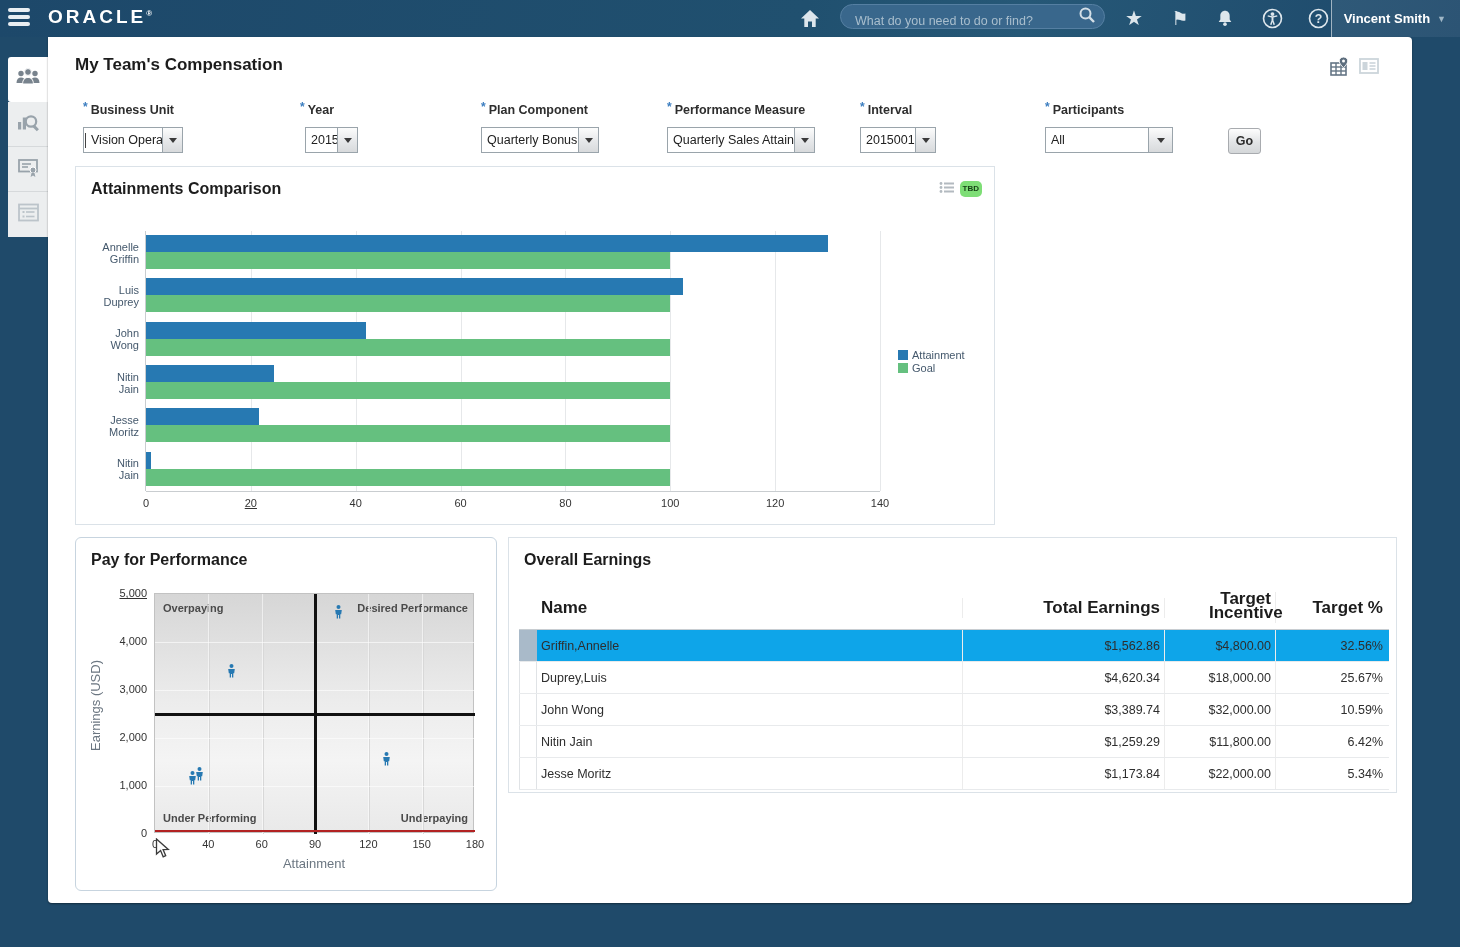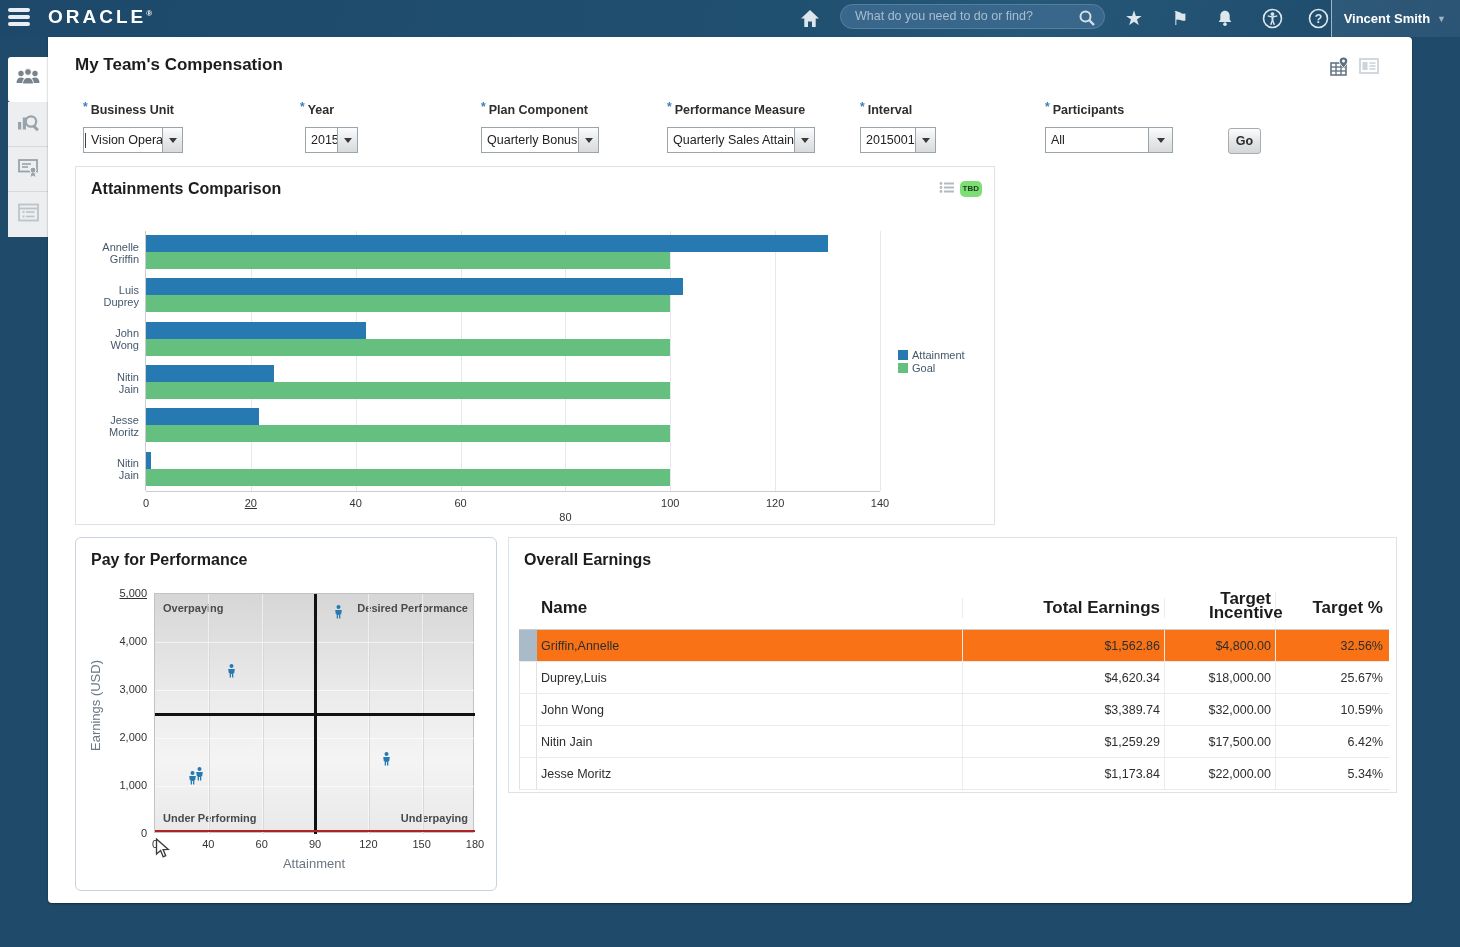--- a/index.html
+++ b/index.html
@@ -10,21 +10,21 @@
   #ghdr { position:absolute; left:0; top:0; width:1460px; height:37px;
           background:linear-gradient(105deg,#1d486a 0%,#20506f 55%,#265877 70%,#1d486a 100%); }
   .hambtn { position:absolute; left:8px; top:8px; width:22px; height:20px; cursor:pointer; }
   .hambtn span { display:block; height:4px; background:#e9eef2; border-radius:2px; margin-bottom:3px; }
   #logo { position:absolute; left:48px; top:6px; color:#fff; font-size:19px; font-weight:bold;
           letter-spacing:3px; font-family:"Liberation Sans",sans-serif; }
   #logo sup { font-size:8px; letter-spacing:0; }
   .hicon { position:absolute; top:5px; width:26px; height:26px; display:flex; align-items:center;
            justify-content:center; color:#dde6ec; cursor:pointer; }
   #search-pill { position:absolute; left:840px; top:4px; width:265px; height:25px; background:#39678c;
-                 border:1px solid #557fa2; border-radius:13px; display:flex; align-items:flex-start; padding:4px 8px 0 14px; }
+                 border:1px solid #557fa2; border-radius:13px; display:flex; align-items:flex-end; padding:4px 8px 0 14px; }
   #search-pill input { flex:1; background:transparent; border:none; outline:none; color:#e5edf3;
                        font-size:12.5px; font-family:"Liberation Sans",sans-serif; }
   #search-pill input::placeholder { color:#a9becd; }
   #user-region { position:absolute; right:0; top:0; height:37px; padding:0 14px 0 12px; display:flex;
                  align-items:center; gap:7px; background:rgba(255,255,255,0.07);
                  border-left:1px solid rgba(255,255,255,0.55); cursor:pointer; }
   #user-region .uname { color:#fff; font-size:13px; font-weight:bold; }
   #user-region .ucaret { color:#9fb6c6; font-size:9px; }
 
   
@@ -106,21 +106,21 @@
   .erow, #earn-head { display:grid; grid-template-columns:18px 426px 202px 111px 111px; }
   #earn-head { height:44px; align-items:center; border-bottom:1px solid #c8cdd1; }
   .hcell { font-size:17px; font-weight:bold; color:#1c1c1c; padding:0 4px; }
   .hcell.num { text-align:right; }
   .hcell.ti span { display:inline-block; width:62px; text-align:right; line-height:14px; }
   .erow { height:32px; border-bottom:1px solid #e8eaec; cursor:pointer; }
   .ecell { display:flex; align-items:center; font-size:12.5px; color:#2e2e2e; padding:0 4px; overflow:hidden; }
   .ecell.num { justify-content:flex-end; }
   .ecell.gut { border-left:1px solid #e0e3e6; border-right:1px solid #e0e3e6; }
   .vline-r { border-right:1px solid #ececec; }
-  .erow.sel { background:#f97316; }
+  .erow.sel { background:#0ea5e9; }
   .erow.sel .ecell.gut { background:#a9bac9; border-color:#a9bac9; }
 
   
   #fake-cursor { position:absolute; left:155px; top:838px; z-index:50; }
 </style>
 </head>
 <body>
 
 <div id="app">
 
@@ -324,21 +324,21 @@
       </div>
       <div id="att-plot">
           <div class="att-tick" style="left: 0px;">0</div>
           <div class="att-grid" style="left: 104.857px;"></div>
           <div class="att-tick" style="left: 104.857px; text-decoration: underline;">20</div>
           <div class="att-grid" style="left: 209.714px;"></div>
           <div class="att-tick" style="left: 209.714px;">40</div>
           <div class="att-grid" style="left: 314.571px;"></div>
           <div class="att-tick" style="left: 314.571px;">60</div>
           <div class="att-grid" style="left: 419.429px;"></div>
-          <div class="att-tick" style="left: 419.429px; margin-top: 14px;">80</div>
+          <div class="att-tick" style="left: 419.429px;">80</div>
           <div class="att-grid" style="left: 524.286px;"></div>
           <div class="att-tick" style="left: 524.286px;">100</div>
           <div class="att-grid" style="left: 629.143px;"></div>
           <div class="att-tick" style="left: 629.143px;">120</div>
           <div class="att-grid" style="left: 734px;"></div>
           <div class="att-tick" style="left: 734px;">140</div>
           <div class="att-base"></div>
           <div class="att-cat" style="top: 9.66667px;">Annelle
 Griffin</div>
           <div class="att-bar" style="top: 4px; width: 681.571px; background: rgb(39, 121, 178);"></div>
@@ -456,21 +456,21 @@
               <div class="ecell gut"></div>
               <div class="ecell vline-r">John Wong</div>
               <div class="ecell num vline-r">$3,389.74</div>
               <div class="ecell num vline-r">$32,000.00</div>
               <div class="ecell num">10.59%</div>
             </div>
             <div class="erow">
               <div class="ecell gut"></div>
               <div class="ecell vline-r">Nitin Jain</div>
               <div class="ecell num vline-r">$1,259.29</div>
-              <div class="ecell num vline-r">$17,500.00</div>
+              <div class="ecell num vline-r">$11,800.00</div>
               <div class="ecell num">6.42%</div>
             </div>
             <div class="erow">
               <div class="ecell gut"></div>
               <div class="ecell vline-r">Jesse Moritz</div>
               <div class="ecell num vline-r">$1,173.84</div>
               <div class="ecell num vline-r">$22,000.00</div>
               <div class="ecell num">5.34%</div>
             </div>
           </div>

